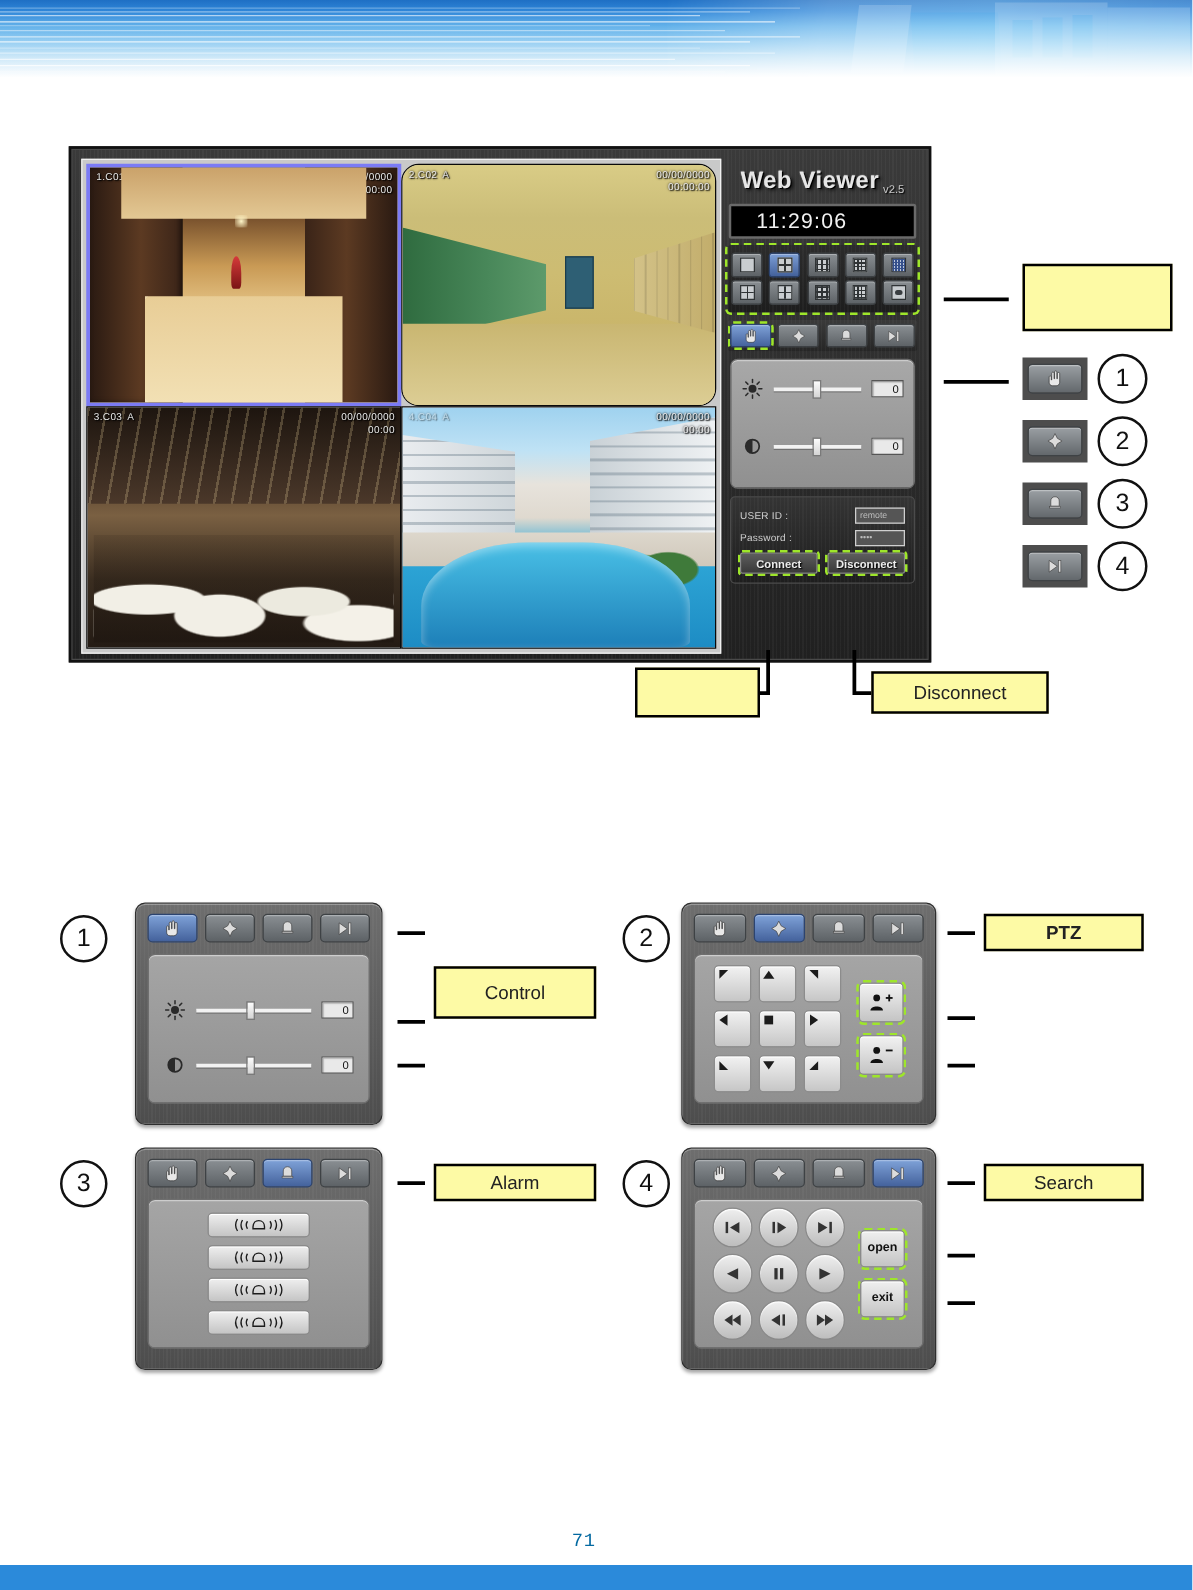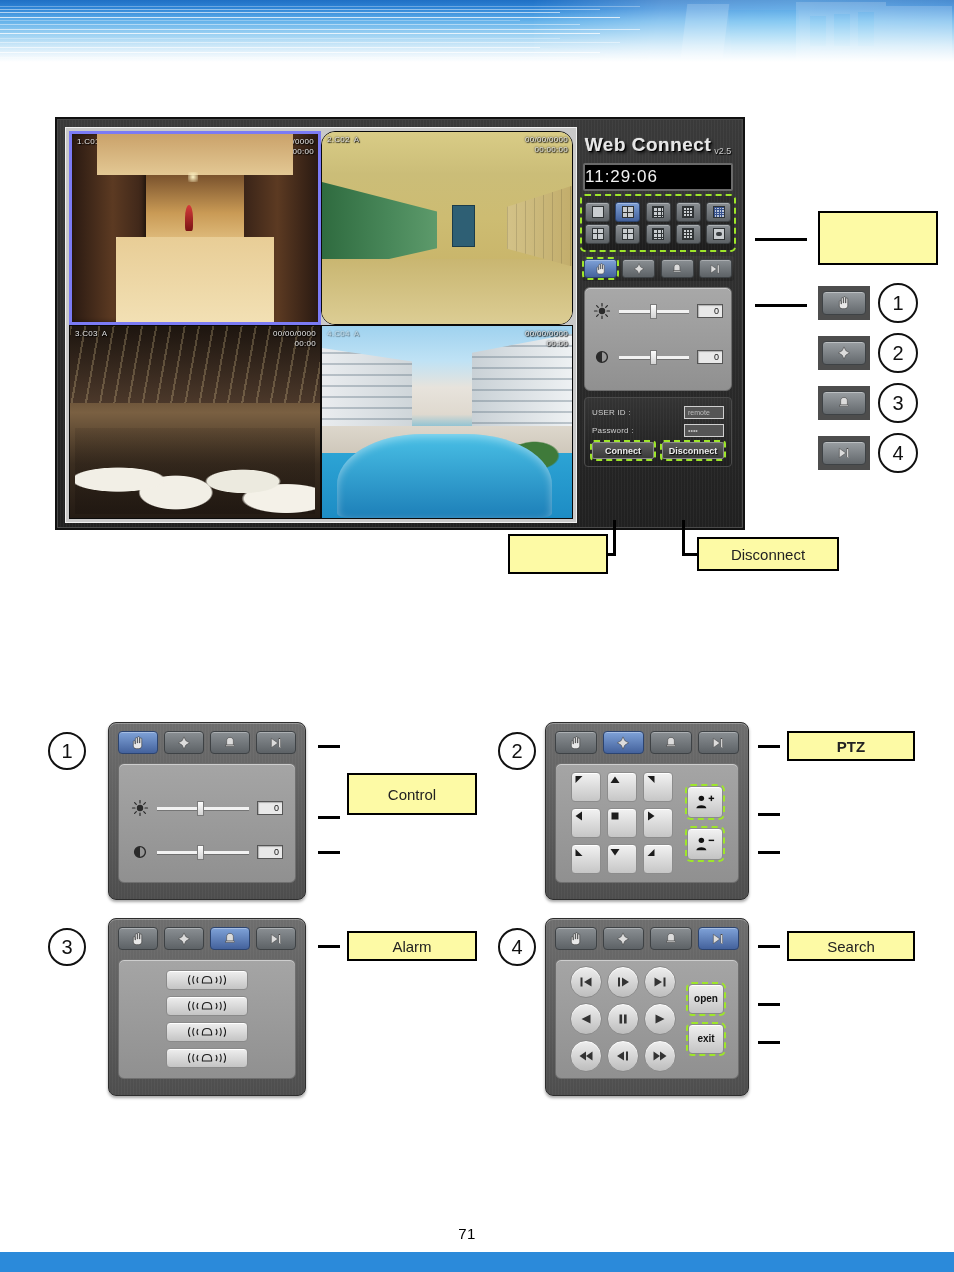--- a/index.html
+++ b/index.html
@@ -38,22 +38,23 @@
   .hp-shape { position:absolute; background:rgba(255,255,255,.28); }
   .hp-dark  { position:absolute; background:rgba(40,95,155,.28); }
 
   
   .footer-bar {
     position:absolute; left:0; bottom:0; width:954px; height:20px;
     background:#2b8ada;
   }
   .page-number {
     position:absolute; left:0; bottom:30px; width:934px;
-    text-align:center; font-size:15px; color:#000000;
+    text-align:center; font-size:15px; color:#0369a1;
     letter-spacing:.5px;
+    font-family:Liberation Mono, monospace;
   }
 
   
   .viewer-window {
     position:absolute; left:55px; top:117px; width:690px; height:413px;
     background:#2a2a2a;
     border:2px solid #111;
     background-image:
       repeating-linear-gradient(90deg, rgba(255,255,255,.035) 0 1px, rgba(0,0,0,0) 1px 3px),
       linear-gradient(to bottom,#3a3a3a,#202020);
@@ -212,21 +213,21 @@
     text-shadow: 1px 1px 0 #000, 2px 2px 3px rgba(0,0,0,.8), 0 0 1px #fff;
     letter-spacing:.5px; display:inline-block;
   }
   .wv-title .v {
     font-size:9px; color:#c8c8c8; vertical-align:bottom; margin-left:3px;
     text-shadow:1px 1px 1px #000;
   }
   .clock-box {
     margin:2px 4px 0 4px; height:28px; background:#000;
     border:2px solid #6a6a6a; border-radius:2px;
-    display:flex; align-items:center; padding-left:0;
+    display:flex; align-items:center; padding-left:20px;
     box-shadow: inset 0 0 6px rgba(0,0,0,.9);
   }
   .clock-box .time {
     color:#f2f2f2; font-size:17px; letter-spacing:1px;
     font-family:"Liberation Sans", sans-serif;
   }
 
   .dashed-green { outline:2px dashed #9ee62a; outline-offset:0px; }
 
   .layout-panel {
@@ -482,21 +483,21 @@
           <div>00:00</div>
         </div>
       </div>
 
     </div>
   </div>
 
   <div class="ctrl-col">
 
     <div class="wv-title">
-      <span class="t">Web Connect</span><span class="v">v2.5</span>
+      <span class="t">Web Viewer</span><span class="v">v2.5</span>
     </div>
 
     <div class="clock-box">
       <span class="time">11:29:06</span>
     </div>
 
     <div class="layout-panel dashed-green">
       <div class="layout-row">
         <div class="lbtn">
             <span class="gicon g1"></span>

